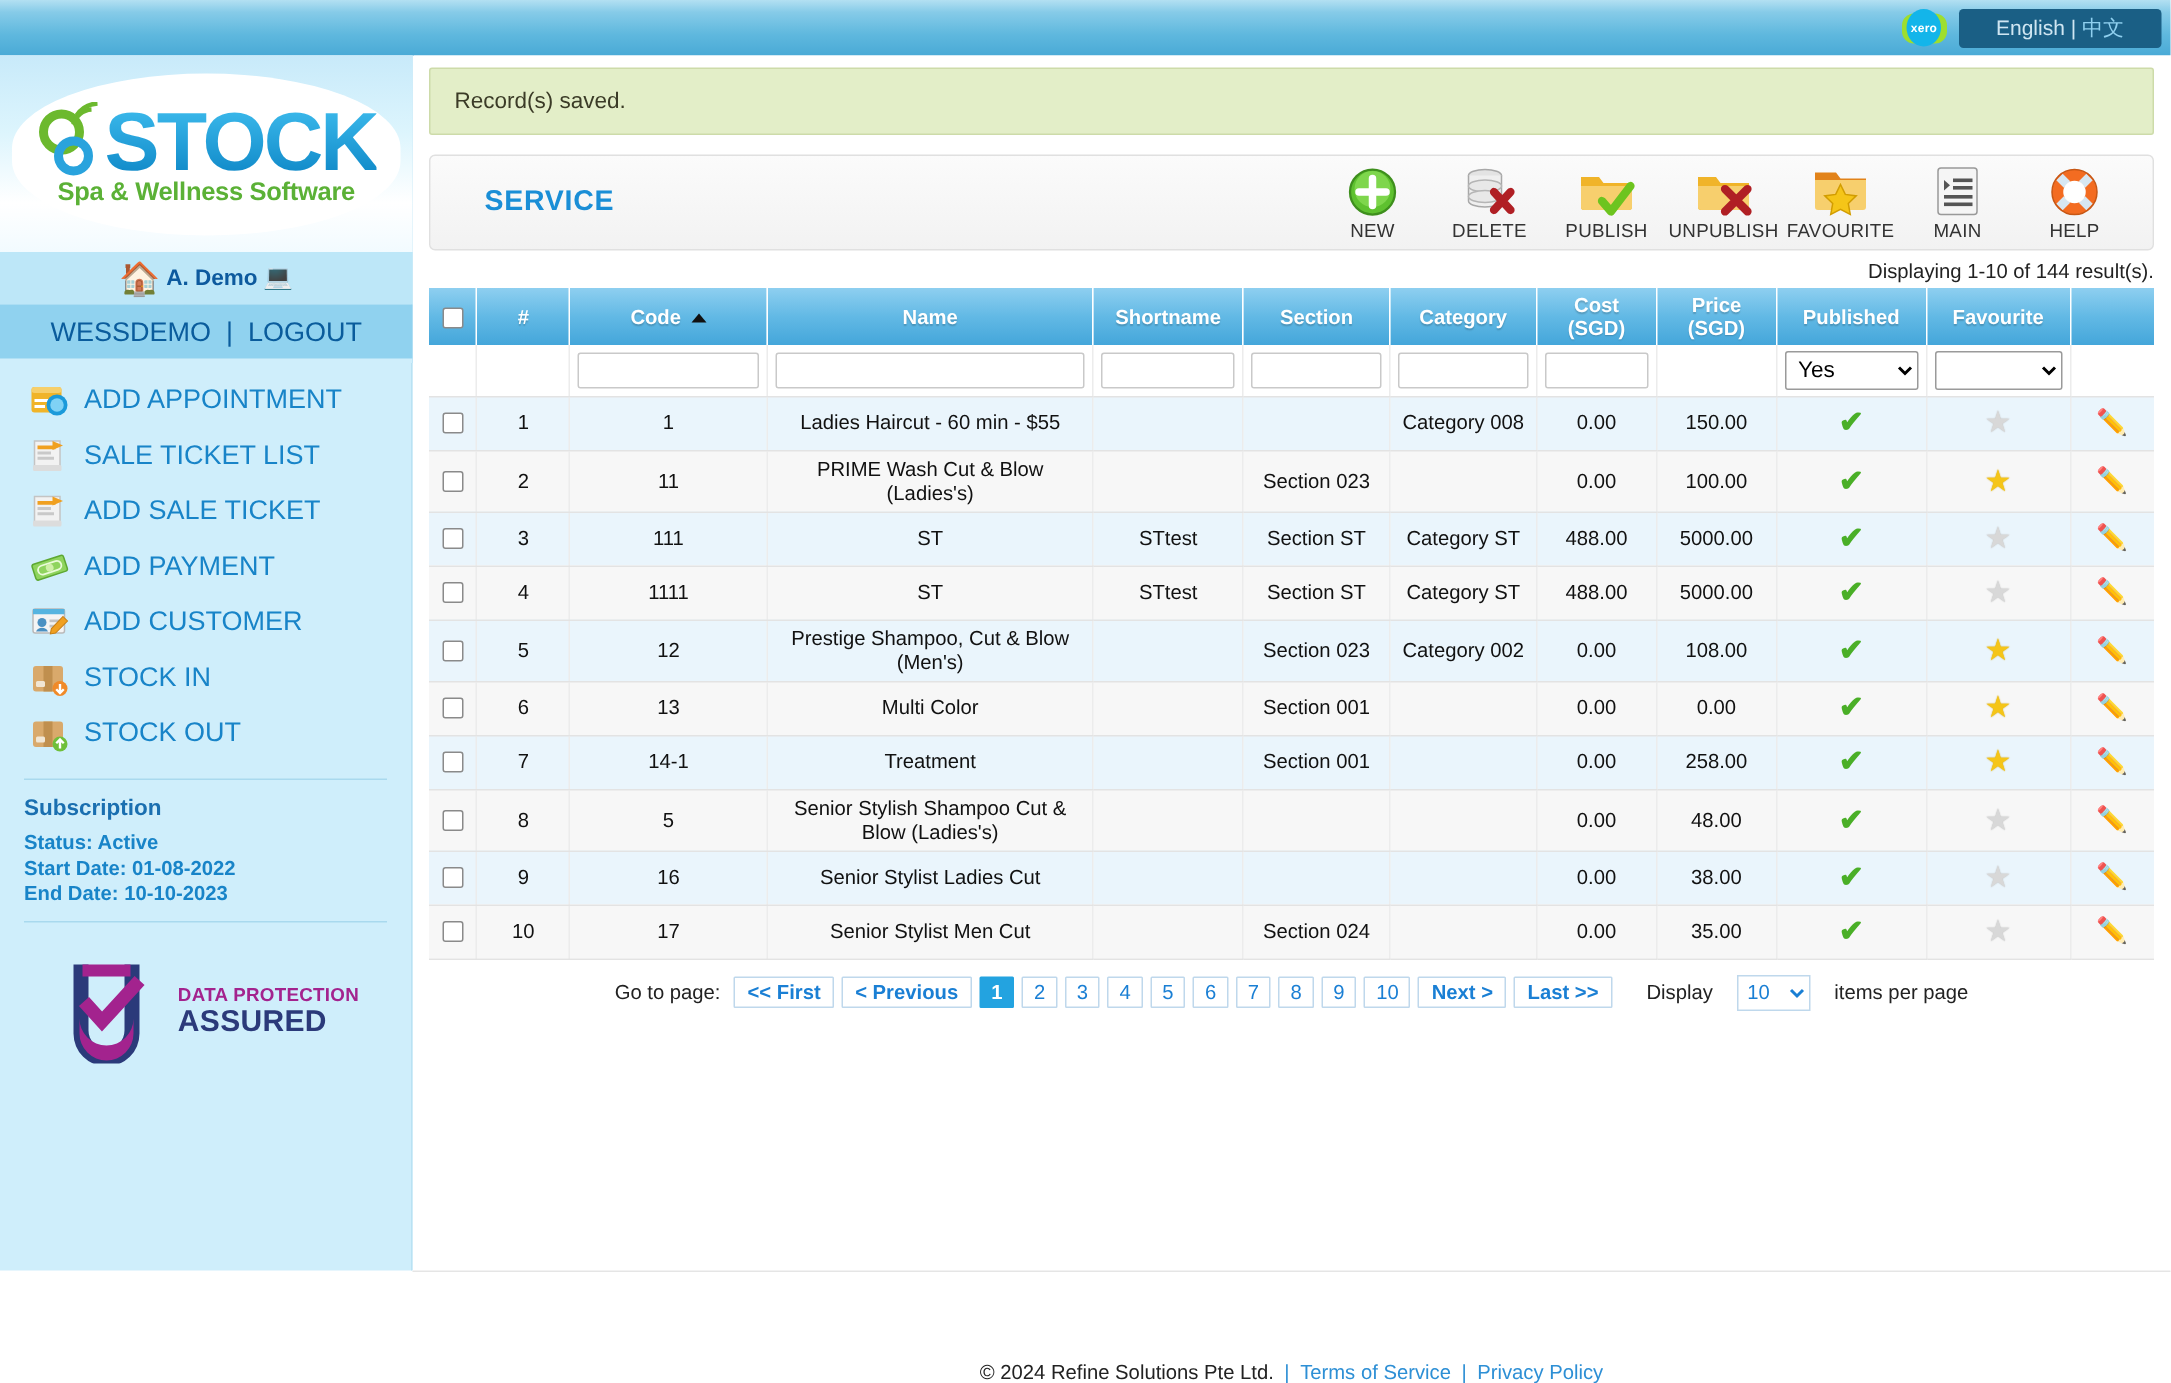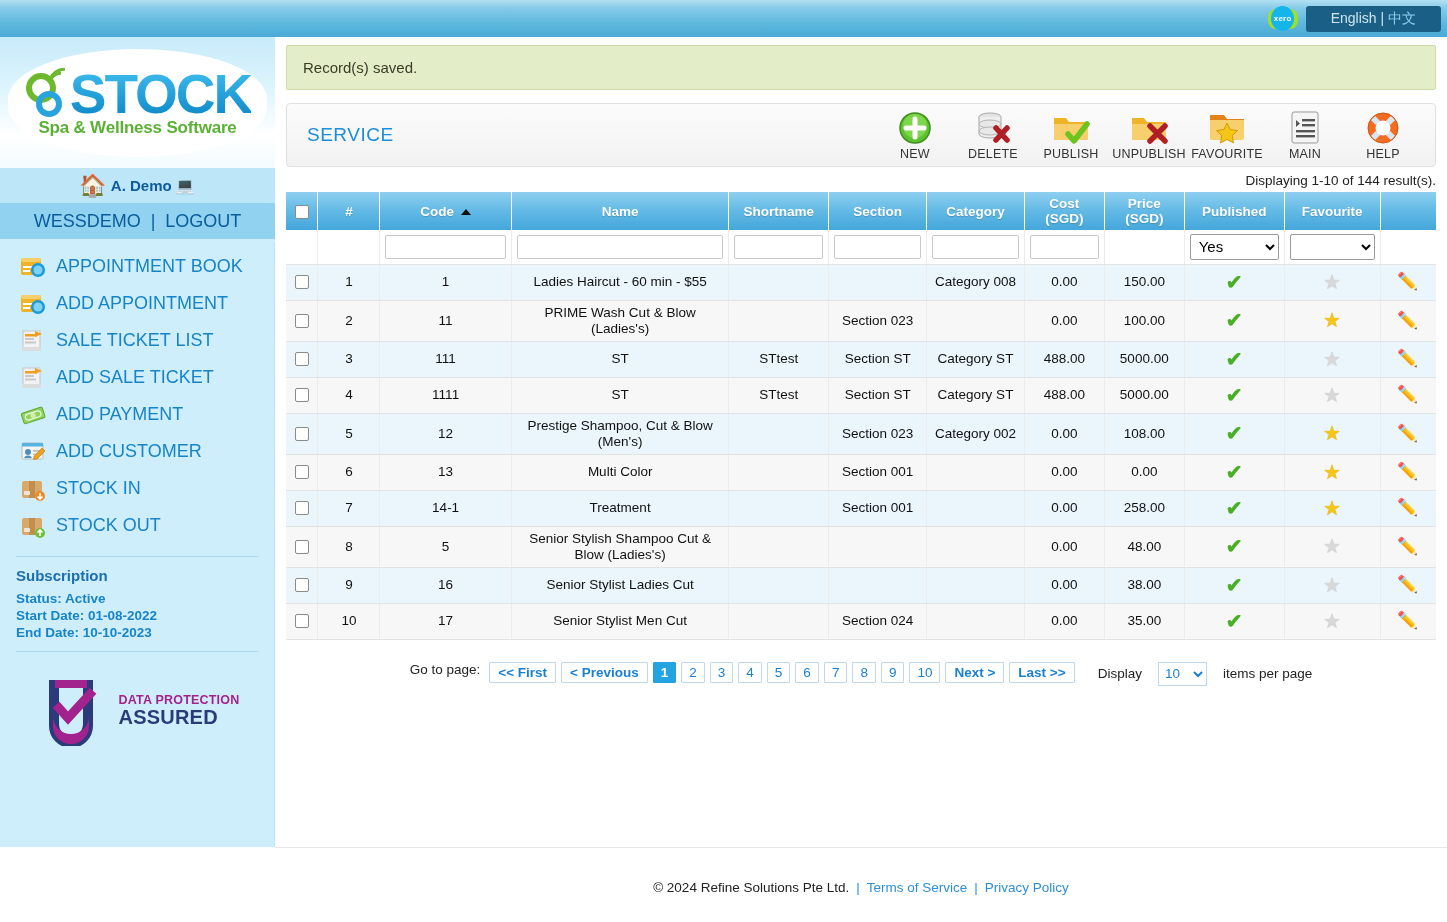--- a/index.html
+++ b/index.html
@@ -115,21 +115,21 @@
   #flash {
     background: #e3eec8; border: 1px solid #cddba9; color: #3b3b27;
     font-size: 15px; padding: 13px 16px; border-radius: 2px;
   }
   #panel {
     margin-top: 13px; border: 1px solid #e0e0e0; border-radius: 4px;
     background: linear-gradient(to bottom,#fbfbfb 0%,#f2f2f2 100%);
     height: 64px; display: flex; align-items: center; justify-content: space-between;
     padding: 0 8px 0 20px;
   }
-  #panel-title { color: #1a8ed6; font-size: 19px; font-weight: normal; letter-spacing: .5px; }
+  #panel-title { color: #1a8ed6; font-size: 19px; font-weight: bold; letter-spacing: .5px; margin-left: 16px; }
   #toolbar { display: flex; align-items: flex-start; gap: 14px; padding-right: 12px; }
   .tb { width: 64px; display: flex; flex-direction: column; align-items: center; cursor: pointer; }
   .tb .tbicon { width: 38px; height: 36px; position: relative; }
   .tb .tblabel { font-size: 12.5px; color: #333; margin-top: 1px; letter-spacing: .2px; }
 
   #count { text-align: right; color: #222; font-size: 13.5px; margin-top: 6px; }
 
   table { border-collapse: collapse; width: 100%; margin-top: 4px; }
   thead th {
     background: linear-gradient(to bottom,#8ecff0 0%,#62b9e5 50%,#44a6da 100%);
@@ -160,42 +160,42 @@
     width: 14px; height: 14px; border: 1px solid #8a8a8a; border-radius: 2px;
     background: #fff; display: inline-block; vertical-align: middle; cursor: pointer;
   }
   .tick { color: #4aaf27; font-size: 20px; font-weight: bold; line-height: 1; }
   .star { font-size: 20px; line-height: 1; }
   .star.on { color: #f5c518; text-shadow: 0 0 1px #c79b00; }
   .star.off { color: #d8d8d8; text-shadow: 0 0 1px #b9b9b9; }
   .pencil { font-size: 17px; line-height: 1; }
 
   #pager {
-    margin-top: 22px; display: flex; align-items: flex-start; justify-content: center;
+    margin-top: 10px; display: flex; align-items: center; justify-content: center;
     gap: 5px; font-size: 13.5px; color: #222;
   }
   .pg {
     border: 1px solid #bfd8ec; color: #1a7fd4; background:#fff;
     padding: 2px 7px; min-width: 20px; text-align: center; cursor: pointer;
     font-size: 13.5px; border-radius: 1px;
   }
   .pg.strong { font-weight: bold; padding: 2px 8px; }
   .pg.active { background: #23a3e0; color: #fff; border-color: #23a3e0; font-weight: bold; }
   #pager .lbl { margin-right: 4px; }
   #display-wrap { display: flex; align-items: center; gap: 16px; margin-left: 18px; }
   #display-wrap select {
     height: 24px; border: 1px solid #bfd8ec; color: #1a7fd4; background:#fff;
     font-family: "Liberation Sans", sans-serif; font-size: 13.5px; padding: 0 2px;
   }
 
   
   #footer {
     position: absolute; left: 275px; top: 847px; width: 1172px; height: 75px;
     background: #fff; border-top: 1px solid #e5e5e5;
-    display: flex; align-items: center; justify-content: center; padding-top: 4px;
+    display: flex; align-items: flex-end; justify-content: center; padding-top: 4px;
     font-size: 13.5px; color: #222; gap: 7px;
   }
   #footer a { color: #2d8fd5; text-decoration: none; cursor: pointer; }
   #footer .bar { color: #2d8fd5; }
 </style>
 </head>
 <body>
 
 <div id="topnav">
   <div id="nav-right">
@@ -236,31 +236,20 @@
     <span style="font-size:16px;line-height:1;">💻</span>
   </div>
 
   <div id="user-bar">
     <span>WESSDEMO</span>
     <span class="sep">|</span>
     <span>LOGOUT</span>
   </div>
 
   <div id="menu">
-      <div class="menu-item">
-        <span class="micon"><svg width="26" height="26" viewBox="0 0 26 26">
-            <rect x="1" y="4" width="20" height="17" rx="2" fill="#f0b429"></rect>
-            <rect x="1" y="4" width="20" height="4" rx="2" fill="#f6cf6b"></rect>
-            <rect x="3" y="12" width="9" height="2" fill="#fff"></rect>
-            <rect x="3" y="16" width="7" height="2" fill="#fff"></rect>
-            <circle cx="18" cy="16" r="7" fill="#1b9ada"></circle>
-            <circle cx="18" cy="16" r="4.5" fill="#7fd2f5"></circle>
-          </svg></span>
-        <span class="mlabel">APPOINTMENT BOOK</span>
-      </div>
       <div class="menu-item">
         <span class="micon"><svg width="26" height="26" viewBox="0 0 26 26">
             <rect x="1" y="4" width="20" height="17" rx="2" fill="#f0b429"></rect>
             <rect x="1" y="4" width="20" height="4" rx="2" fill="#f6cf6b"></rect>
             <rect x="3" y="12" width="9" height="2" fill="#fff"></rect>
             <rect x="3" y="16" width="7" height="2" fill="#fff"></rect>
             <circle cx="18" cy="16" r="7" fill="#1b9ada"></circle>
             <circle cx="18" cy="16" r="4.5" fill="#7fd2f5"></circle>
           </svg></span>
         <span class="mlabel">ADD APPOINTMENT</span>

